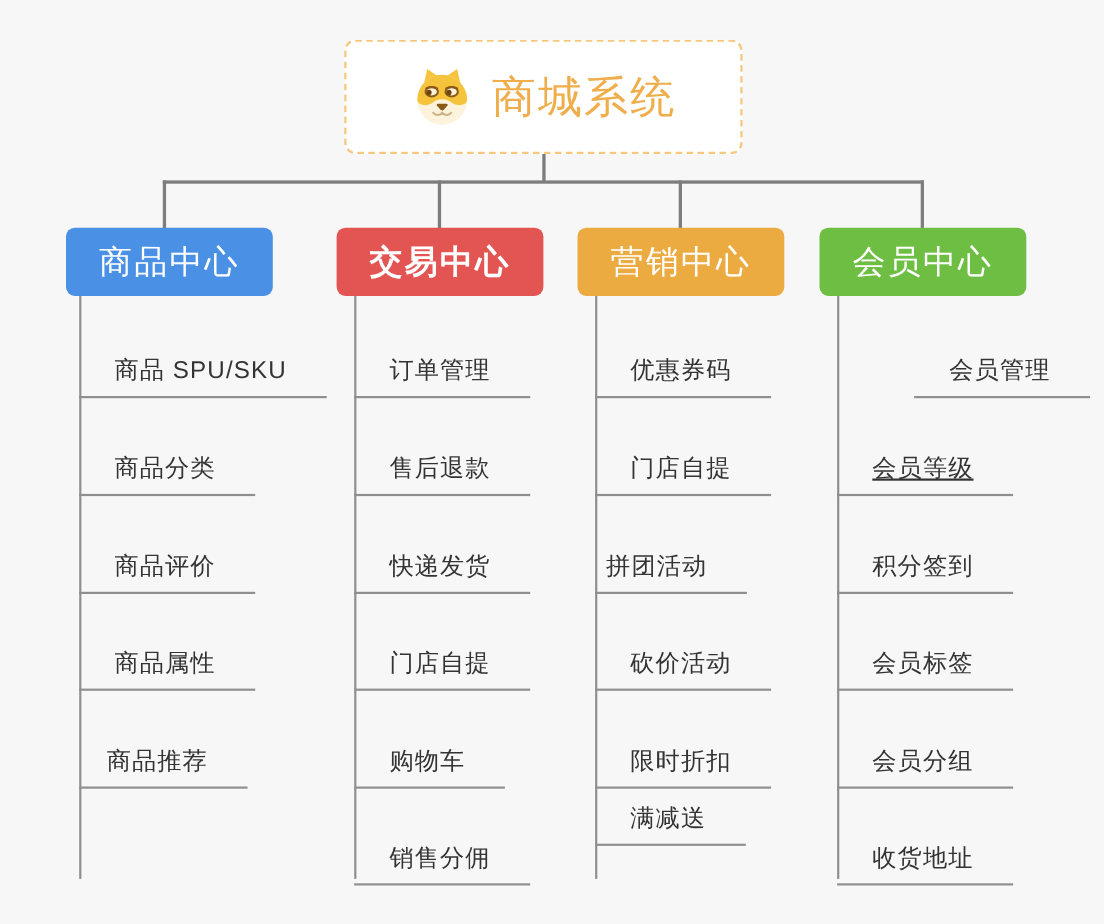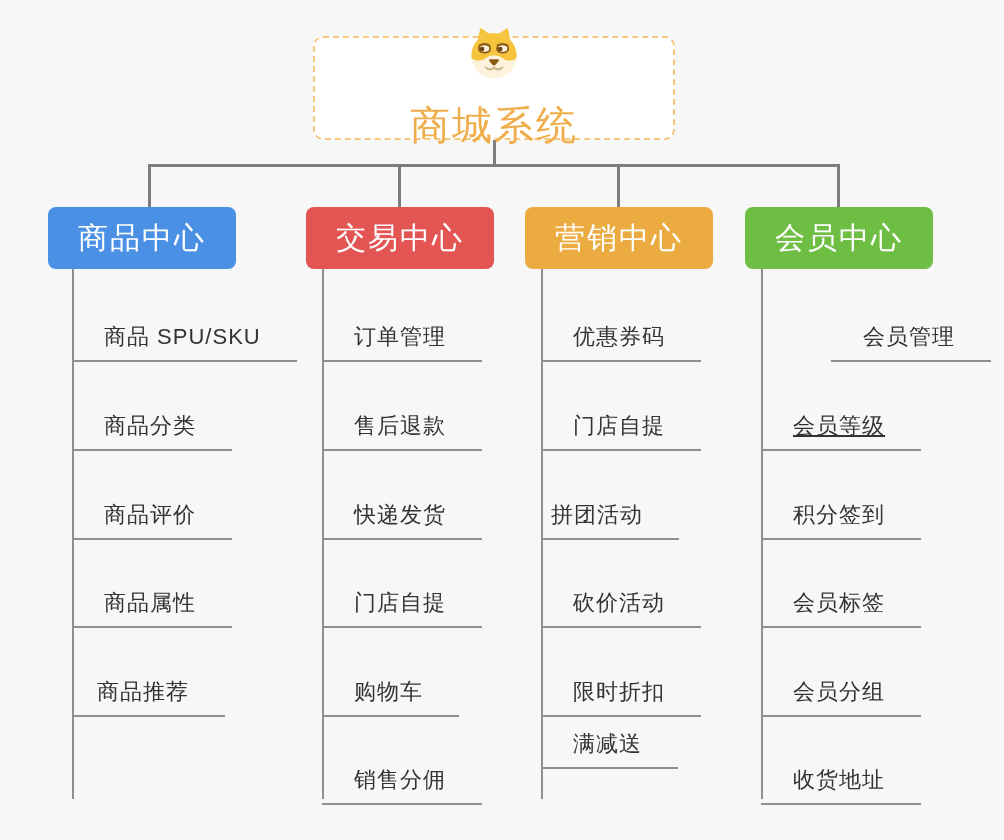--- a/index.html
+++ b/index.html
@@ -6,40 +6,40 @@
   body{font-family:"Liberation Sans","DejaVu Sans",sans-serif;}
   .canvas{
     position:relative;width:1004px;height:840px;
     background:var(--bg,#f7f7f7);overflow:hidden;
   }
   
   .root-node{
     position:absolute;left:313px;top:36px;width:362px;height:104px;
     box-sizing:border-box;background:#ffffff;
     border:2px dashed var(--root-border,#f5c87e);border-radius:10px;
-    display:flex;align-items:center;justify-content:center;gap:16px;flex-direction:column;
+    display:flex;align-items:center;justify-content:center;gap:16px;
   }
   .root-label{
     font-size:40px;color:var(--root-text,#f0ad4b);
     letter-spacing:2px;white-space:nowrap;
   }
   .dog-icon{width:58px;height:58px;flex:0 0 auto;display:block;}
   
   .connector{position:absolute;background:var(--connector,#7d7d7d);}
   .stem{left:493px;top:140px;width:3px;height:26px;}
   .hbar{left:148px;top:164px;width:692px;height:3px;}
   .drop{top:164px;width:3px;height:45px;}
   .drop0{left:148px;} .drop1{left:398px;} .drop2{left:617px;} .drop3{left:837px;}
   
   .header{
     position:absolute;top:207px;width:188px;height:62px;
     border-radius:8px;color:#ffffff;font-size:30px;letter-spacing:2px;
     display:flex;align-items:center;justify-content:center;white-space:nowrap;
   }
-  .h0{left:48px;} .h1{left:306px;} .h2{left:525px;} .h3{left:745px;}
+  .h0{left:60px;} .h1{left:306px;font-weight:bold;} .h2{left:525px;} .h3{left:745px;}
   
   .trunk{position:absolute;top:269px;width:2px;height:530px;background:var(--leaf-line,#8f8f8f);}
   .t0{left:72px;} .t1{left:322px;} .t2{left:541px;} .t3{left:761px;}
   
   .leaf{
     position:absolute;height:46px;box-sizing:content-box;
     display:flex;align-items:flex-end;
     padding:0 36px 8px 32px;
     border-bottom:2px solid var(--leaf-line,#8f8f8f);
     font-size:22px;color:var(--leaf-text,#333333);

